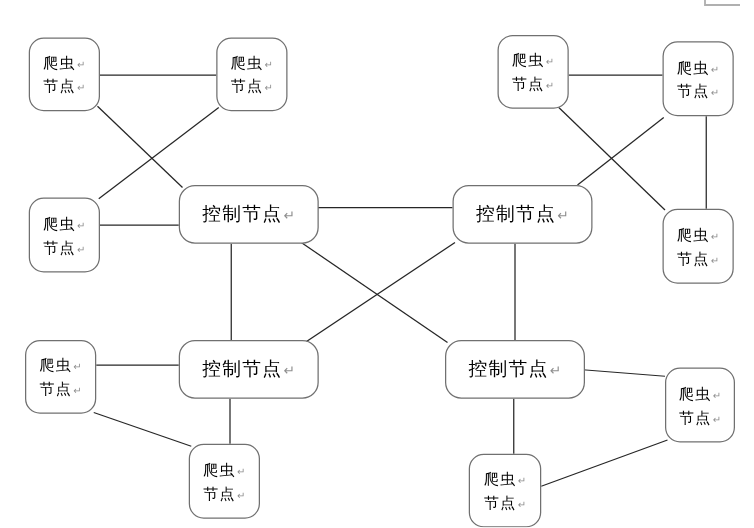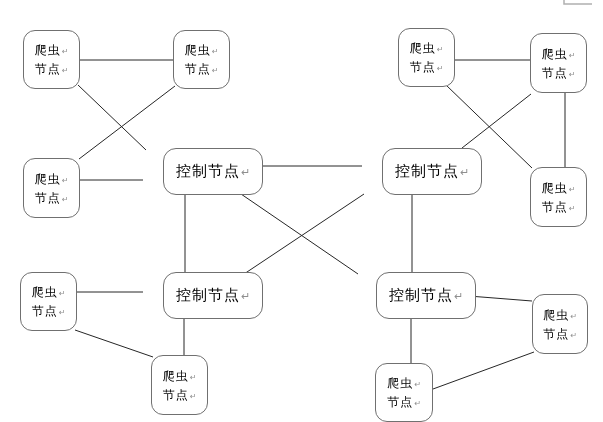--- a/index.html
+++ b/index.html
@@ -23,34 +23,32 @@
     background: #ffffff;
     border: 1.5px solid #707070;
     border-radius: 12px;
     z-index: 1;
     display: flex;
     flex-direction: column;
     align-items: center;
     justify-content: center;
     color: #000000;
     cursor: default;
-    font-family: Liberation Serif, serif;
   }
   .node.crawler {
     width: 57px; height: 59px;
     font-size: 12px;
     row-gap: 7px;
     letter-spacing: 1px;
   }
   .node.control {
-    width: 100px; height: 47px;
+    width: 112px; height: 47px;
     font-size: 15px;
     letter-spacing: 1px;
     border-radius: 13px;
-    margin-left: 20px;
   }
   .nline { white-space: nowrap; line-height: 1; }
   .mark {
     color: #8f8f8f;
     font-size: 8px;
     letter-spacing: 0;
     vertical-align: baseline;
     margin-left: 1px;
   }
   .control .mark { font-size: 11px; }

